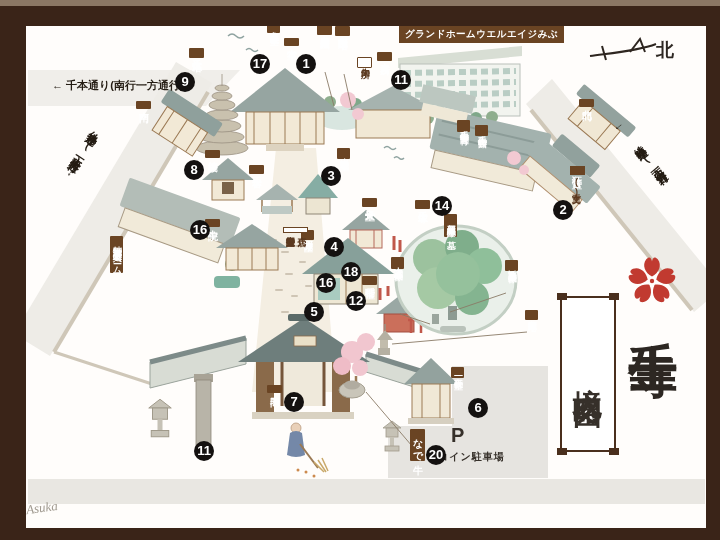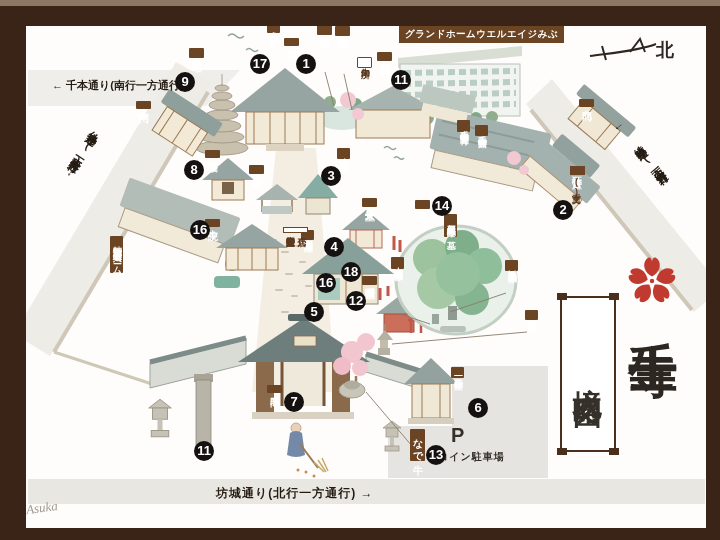--- a/index.html
+++ b/index.html
@@ -322,21 +322,20 @@
         <line y1="-5" y2="-8" transform="rotate(144)"></line>
         <line y1="-5" y2="-8" transform="rotate(216)"></line>
         <line y1="-5" y2="-8" transform="rotate(288)"></line>
       </g>
     </g>
   </svg>
 
   <div class="st" style="left:52px;top:78px;font-size:11px;">← 千本通り(南行一方通行)</div>
   <div class="stv" style="left:76px;top:120px;transform:rotate(33deg);">仏光寺通り(東行一方通行)↓</div>
   <div class="stv" style="left:630px;top:112px;transform:rotate(-40deg);">← 綾小路通り(西行一方通行)</div>
-  <div class="st" style="left:216px;top:485px;font-size:12px;letter-spacing:1px;">坊城通り(北行一方通行) →</div>
   <div class="north-label">北</div>
 
   <div class="bl" style="left:267px;top:21px;font-size:9px;">文化財展観室</div>
   <div class="bl" style="left:284px;top:38px;">本堂</div>
   <div class="bl" style="left:317px;top:25px;">名勝庭園</div>
   <div class="bl" style="left:335px;top:26px;">宝篋印塔</div>
   <div class="hl" style="left:399px;top:26px;">グランドホームウエルエイジみぶ</div>
   <div class="wl" style="left:357px;top:57px;font-size:9px;">朱印所</div>
   <div class="bl" style="left:377px;top:52px;">寺務所</div>
   <div class="bl" style="left:189px;top:48px;">千体仏塔</div>
@@ -372,21 +371,21 @@
   <div class="num" style="left:324px;top:237px;">4</div>
   <div class="num" style="left:304px;top:302px;">5</div>
   <div class="num" style="left:468px;top:398px;">6</div>
   <div class="num" style="left:284px;top:392px;">7</div>
   <div class="num" style="left:184px;top:160px;">8</div>
   <div class="num" style="left:175px;top:72px;">9</div>
   <div class="num" style="left:190px;top:220px;">16</div>
   <div class="num" style="left:194px;top:441px;">11</div>
   <div class="num" style="left:346px;top:291px;">12</div>
   <div class="num" style="left:432px;top:196px;">14</div>
-  <div class="num" style="left:426px;top:445px;">13</div>
+  <div class="num" style="left:426px;top:445px;">20</div>
   <div class="num" style="left:391px;top:70px;">11</div>
   <div class="num" style="left:316px;top:261px;margin-top:12px;">16</div>
   <div class="num" style="left:250px;top:54px;">17</div>
   <div class="num" style="left:341px;top:262px;">18</div>
 
   <div class="parking-p">P</div>
   <div class="parking-t">コイン駐車場</div>
 
   <div class="title-frame">
     <i class="c1"></i>

